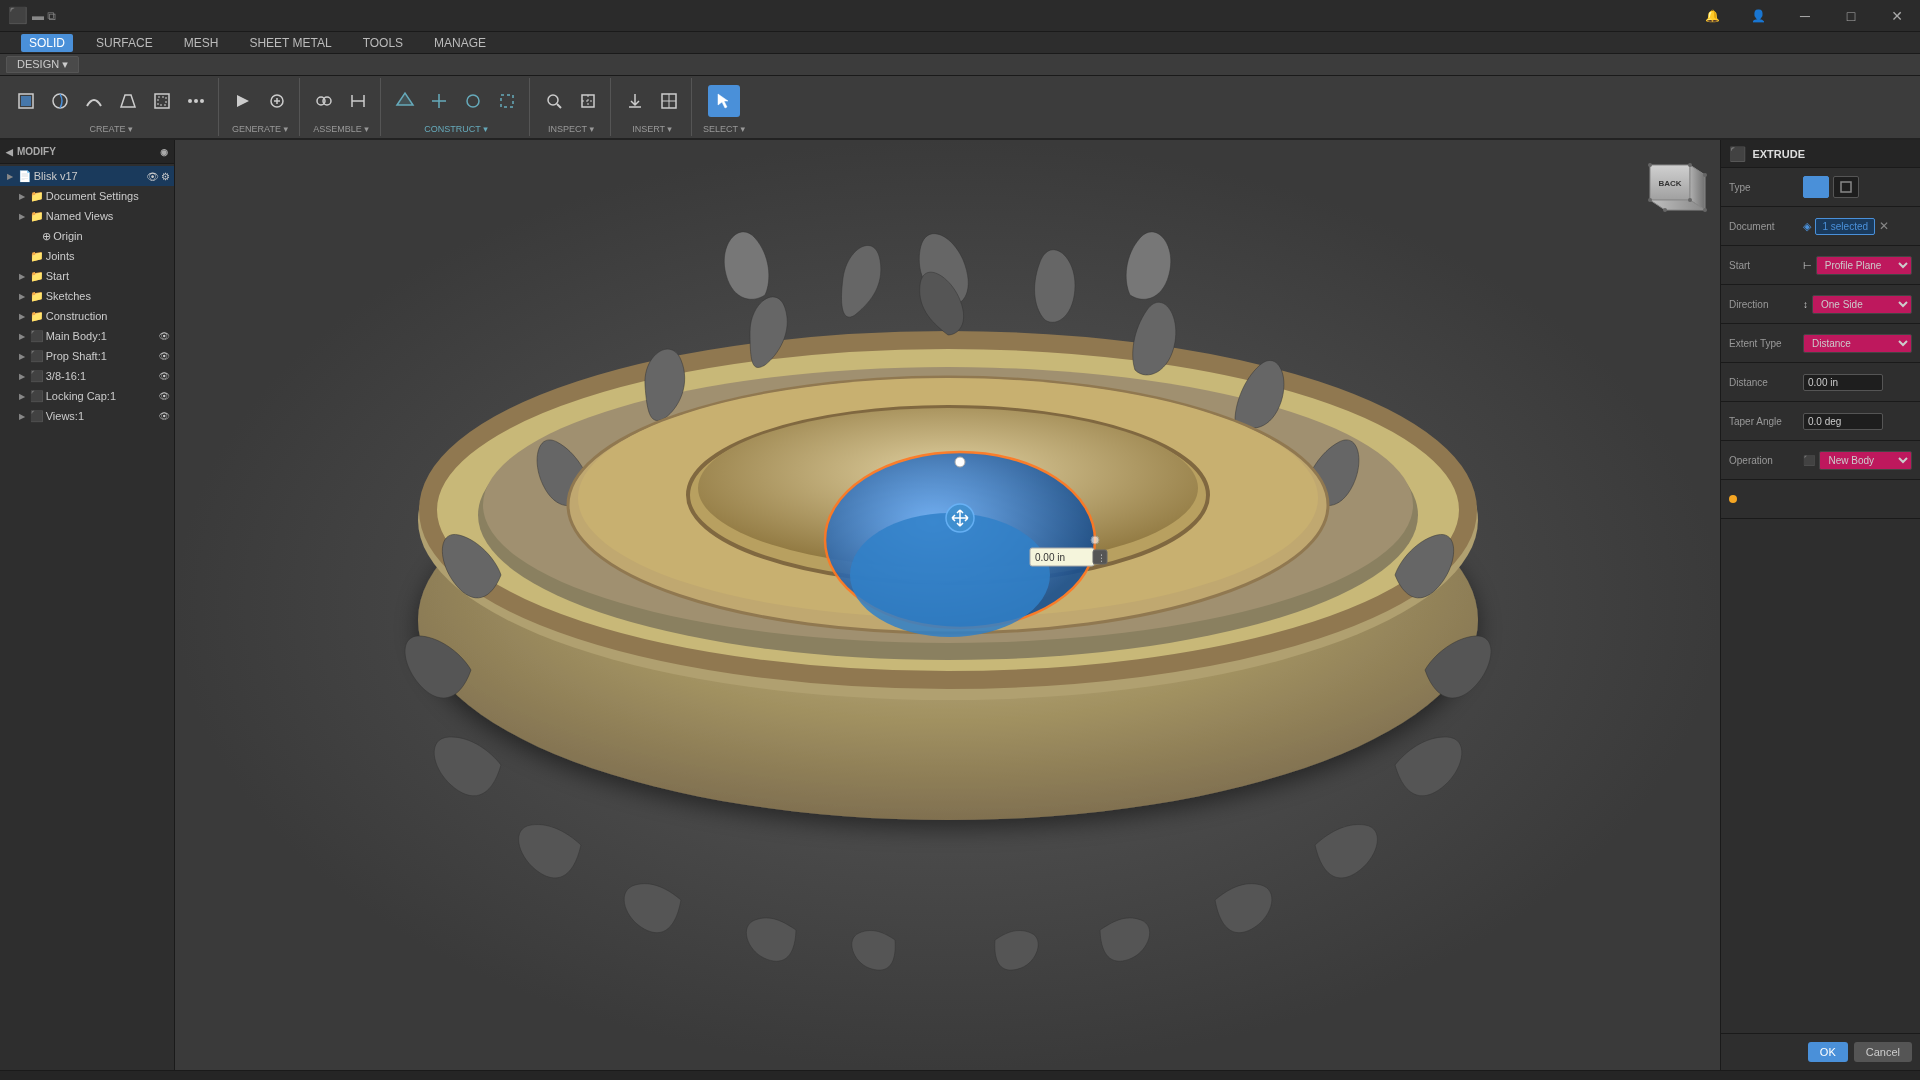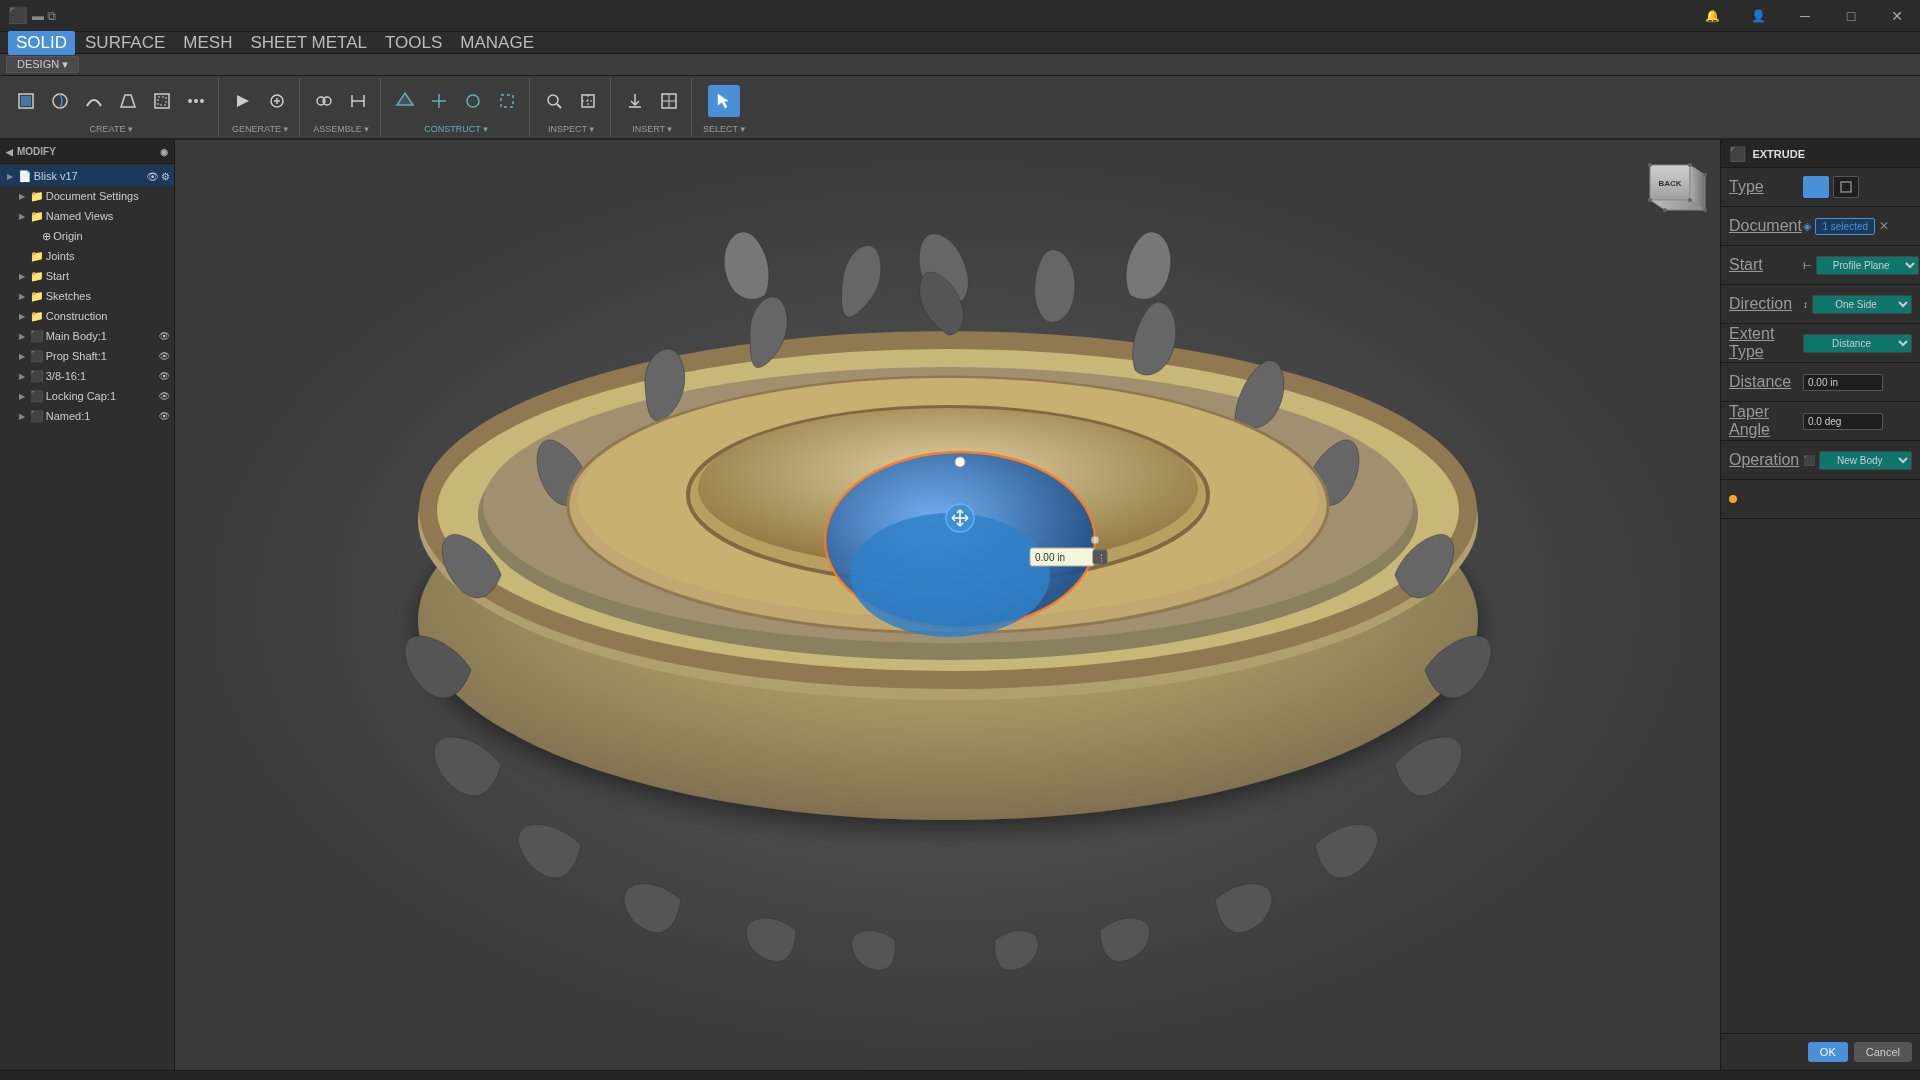--- a/index.html
+++ b/index.html
@@ -22,21 +22,21 @@
     
     #menu-bar {
       height: 22px;
       background: #2d2d2d;
       display: flex;
       align-items: center;
       gap: 2px;
       padding: 0 8px;
       border-bottom: 1px solid #1a1a1a;
     }
-    .menu-item { padding: 2px 8px; font-size: 17px; color: #bbb; cursor: pointer; border-radius: 2px; }
+    .menu-item { padding: 2px 8px; font-size: 12px; color: #bbb; cursor: pointer; border-radius: 2px; margin-left: 13px; }
     .menu-item:hover, .menu-item.active { background: #4a90d9; color: #fff; }
 
     
     #toolbar {
       height: 64px;
       background: #3c3c3c;
       display: flex;
       align-items: stretch;
       border-bottom: 2px solid #222;
       padding: 2px 4px;
@@ -152,46 +152,45 @@
       font-weight: bold;
       color: #ddd;
     }
     .panel-section { padding: 6px 8px; border-bottom: 1px solid #1a1a1a; }
     .panel-row {
       display: flex;
       align-items: center;
       height: 26px;
       gap: 4px;
     }
-    .panel-label { font-size: 16px; color: #999; width: 70px; flex-shrink: 0; text-decoration: underline; }
+    .panel-label { font-size: 10px; color: #999; width: 70px; flex-shrink: 0; }
     .panel-value {
       flex: 1;
       display: flex;
       align-items: center;
       gap: 4px;
     }
     .panel-input {
       background: #1e1e1e;
       border: 1px solid #555;
       color: #ccc;
       font-size: 10px;
       padding: 2px 4px;
       border-radius: 2px;
       width: 80px;
     }
     .panel-select {
-      background: #0f766e;
+      background: #be185d;
       border: 1px solid #444;
       color: #ccc;
       font-size: 10px;
-      padding: 2px 12px;
+      padding: 2px 4px;
       border-radius: 2px;
       flex: 1;
       cursor: pointer;
-      text-align: center;
     }
     .type-btn {
       width: 26px;
       height: 22px;
       background: #1e1e1e;
       border: 1px solid #555;
       border-radius: 2px;
       display: flex;
       align-items: center;
       justify-content: center;
@@ -577,21 +576,21 @@
       <div class="tree-item" style="padding-left:16px;">
         <span class="tree-arrow">▶</span>
         <span style="font-size:11px; color:#a8c0e0;">⬛</span>
         <span class="tree-label">Locking Cap:1</span>
         <span style="margin-left:auto; font-size:9px;">👁</span>
       </div>
 
       <div class="tree-item" style="padding-left:16px;">
         <span class="tree-arrow">▶</span>
         <span style="font-size:11px; color:#a8c0e0;">⬛</span>
-        <span class="tree-label">Named:1</span>
+        <span class="tree-label">Views:1</span>
         <span style="margin-left:auto; font-size:9px;">👁</span>
       </div>
     </div>
   </div>
 
   <div id="viewport">
     <svg id="viewport-canvas" viewBox="0 0 1545 930" xmlns="http://www.w3.org/2000/svg">
       <defs>
         <radialGradient id="bgGrad" cx="50%" cy="50%" r="50%">
           <stop offset="0%" stop-color="#5a5a5a"></stop>

